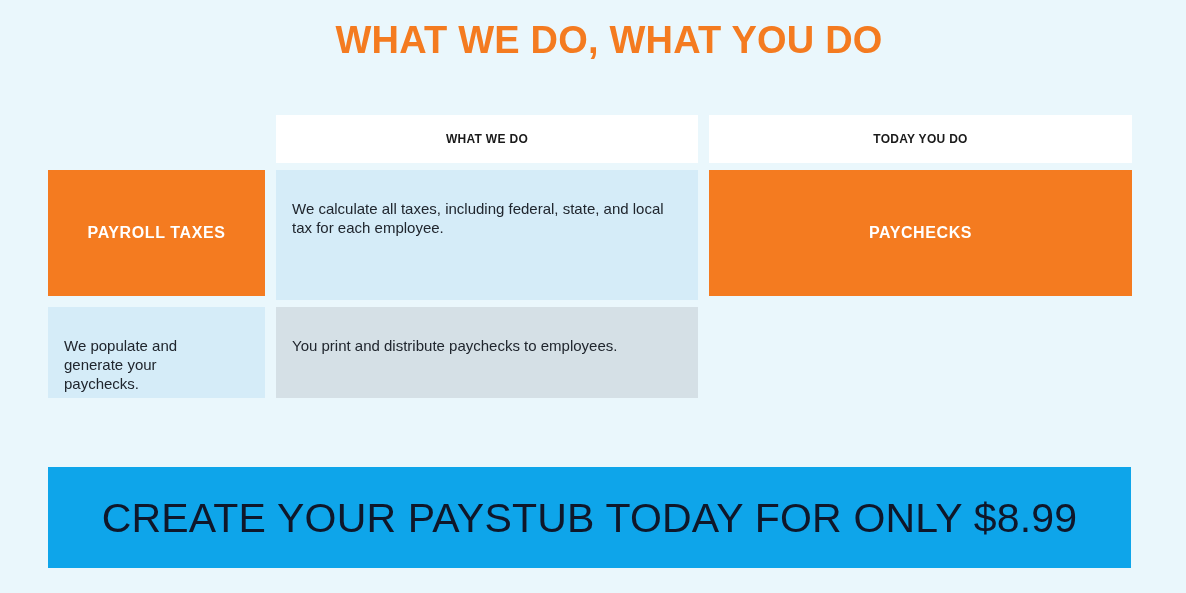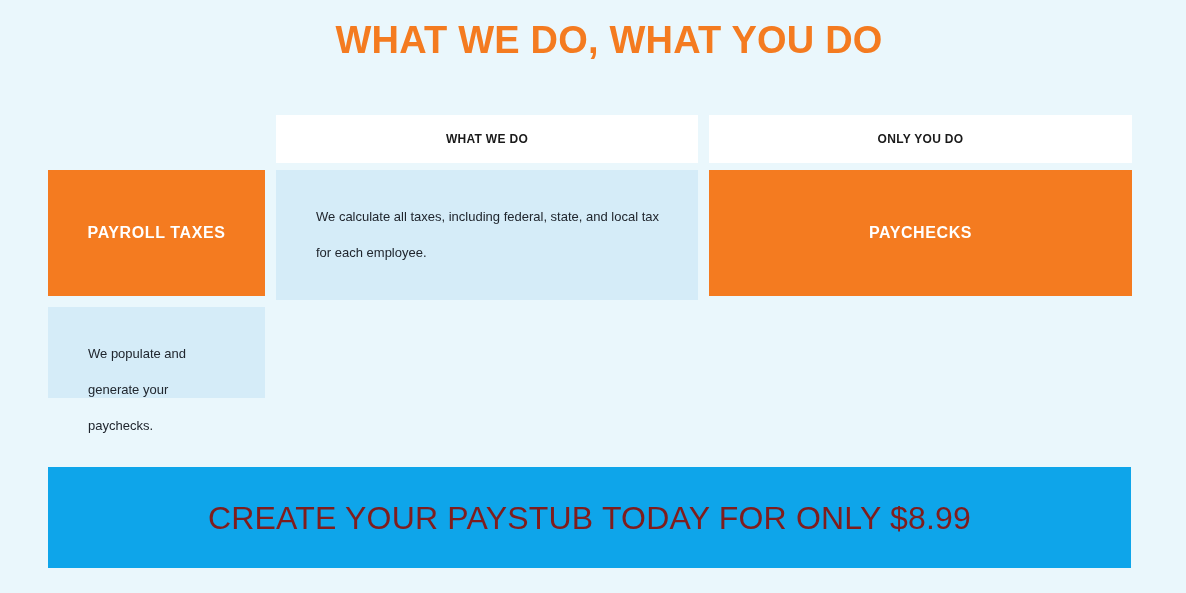--- a/index.html
+++ b/index.html
@@ -75,23 +75,23 @@
     font-size: 16px;
     font-weight: bold;
     letter-spacing: 0.6px;
     color: #ffffff;
     text-align: center;
     white-space: nowrap;
   }
 
   .cell {
     height: 130px;
-    padding: 29px 30px 0 40px;
-    font-size: 13px;
-    line-height: 36px;
+    padding: 29px 30px 0 16px;
+    font-size: 15px;
+    line-height: 19px;
     color: #20262e;
   }
 
   .cell-we   { background: #d5ecf8; }
   .cell-you  { background: #d5e0e6; }
 
   
   .row2 .row-label,
   .row2.cell { height: 91px; }
 
@@ -105,46 +105,47 @@
     background: #0ea5ea;
     display: flex;
     align-items: center;
     justify-content: center;
     border: 0;
     cursor: pointer;
     font-family: "Liberation Sans", sans-serif;
   }
 
   .cta-text {
-    font-size: 32px;
+    font-size: 41px;
     font-weight: normal;
     letter-spacing: 0.2px;
-    color: #7f1d1d;
+    color: #0f172a;
     line-height: 48px;
     white-space: nowrap;
   }
 </style>
 </head>
 <body>
 
 <div class="page">
 
   <h1 class="page-title">WHAT WE DO, WHAT YOU DO</h1>
 
   <div class="table">
 
     <div class="head-spacer"></div>
     <div class="col-head">WHAT WE DO</div>
-    <div class="col-head">ONLY YOU DO</div>
+    <div class="col-head">TODAY YOU DO</div>
 
     <div class="row-label">PAYROLL TAXES</div>
     <div class="cell cell-we">We calculate all taxes, including federal, state, and local tax for each employee.</div>
 
     <div class="row-label row2">PAYCHECKS</div>
     <div class="cell cell-we row2">We populate and generate your paychecks.</div>
+    <div class="cell cell-you row2">You print and distribute paychecks to employees.</div>
 
   </div>
 
   <button class="cta">
     <span class="cta-text">CREATE YOUR PAYSTUB TODAY FOR ONLY $8.99</span>
   </button>
 
 </div>
 
 </body></html>

